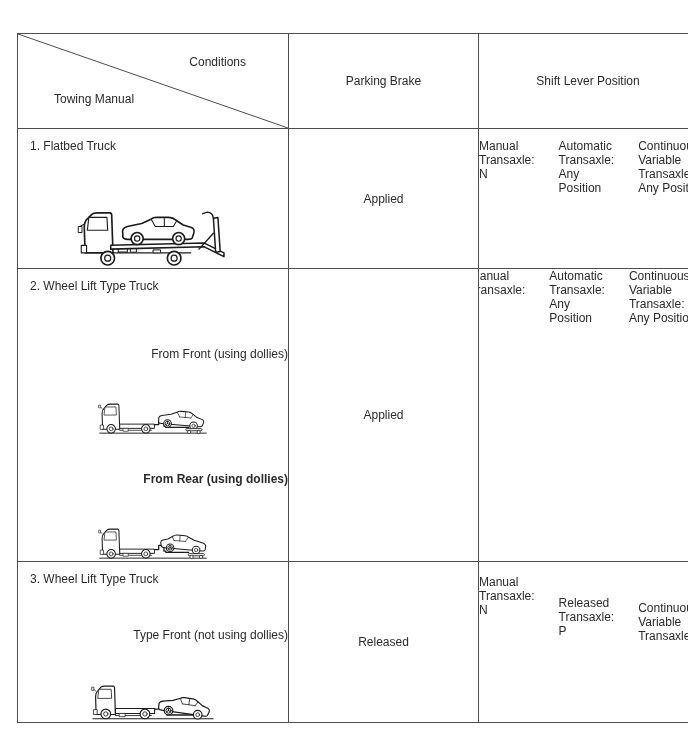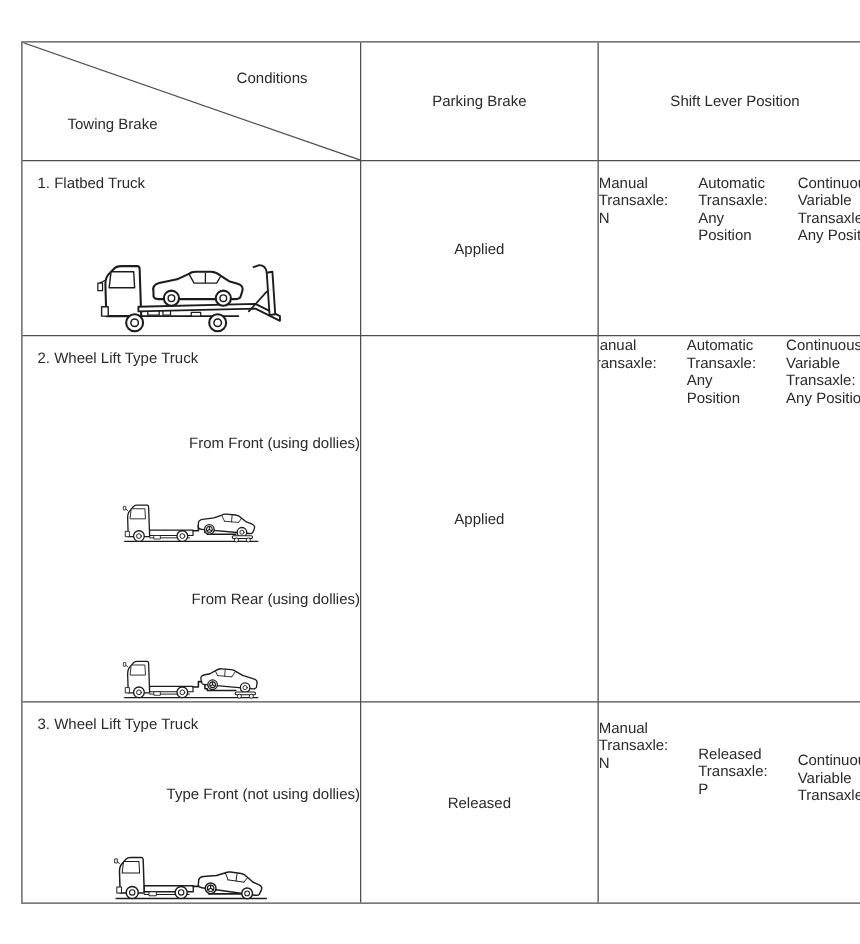--- a/index.html
+++ b/index.html
@@ -31,21 +31,21 @@
   .corner .top-label{position:absolute;top:21px;right:42px;}
   .corner .bottom-label{position:absolute;bottom:22px;left:36px;}
   
   .method{display:flex;flex-direction:column;align-items:stretch;}
   .method .title{padding:10px 0 0 12px;}
   .method .caption{text-align:right;}
   .illus{display:block;}
   .illus-flatbed{margin:14px 0 0 36px;}
   .illus-lift{margin:12px auto 0 auto;}
   .cap-r2a{margin-top:30px;}
-  .cap-r2b{margin-top:12px;}
+  .cap-r2b{margin-top:12px;font-weight:bold;}
   .cap-r3{margin-top:18px;}
   
   .shift{display:flex;flex-direction:row;padding-left:0;padding-right:8px;line-height:1.17;}
   .shift-r1{padding-top:10px;}
   .shift-r1 .it1{margin-bottom:14px;}
   .shift-r1 .it2{margin-bottom:19px;}
   .shift-r2{justify-content:center;gap:33px;}
   .shift-r3{padding-top:13px;}
   .shift-r3 .it2{margin-top:21px;}
   .shift-r3 .it3{margin-top:26px;}
@@ -101,21 +101,21 @@
   </defs>
 </svg>
 
 <div class="table">
 
   <div class="cell corner">
     <svg class="diag" viewBox="0 0 100 100" preserveAspectRatio="none">
       <line x1="0" y1="0" x2="100" y2="100" stroke="#4d4d4d" stroke-width="1" vector-effect="non-scaling-stroke"></line>
     </svg>
     <span class="top-label">Conditions</span>
-    <span class="bottom-label">Towing Brake</span>
+    <span class="bottom-label">Towing Manual</span>
   </div>
   <div class="cell bl center-cell">Parking Brake</div>
   <div class="cell bl center-cell">Shift Lever Position</div>
 
   <div class="cell bt method">
     <div class="title">1. Flatbed Truck</div>
     <svg class="illus illus-flatbed" width="198" height="101" viewBox="0 0 200 102">
 
       <path class="laf" stroke-width="2.2" d="M10,82 L9,48 Q9,40 14,36 L19,31 Q21,29 26,29 L43,29 Q45,29 45.3,32 L47,82 Z"></path>
       <path class="laf" stroke-width="1.5" d="M15,35 L39,35 L40,52 L13,52 Z"></path>

